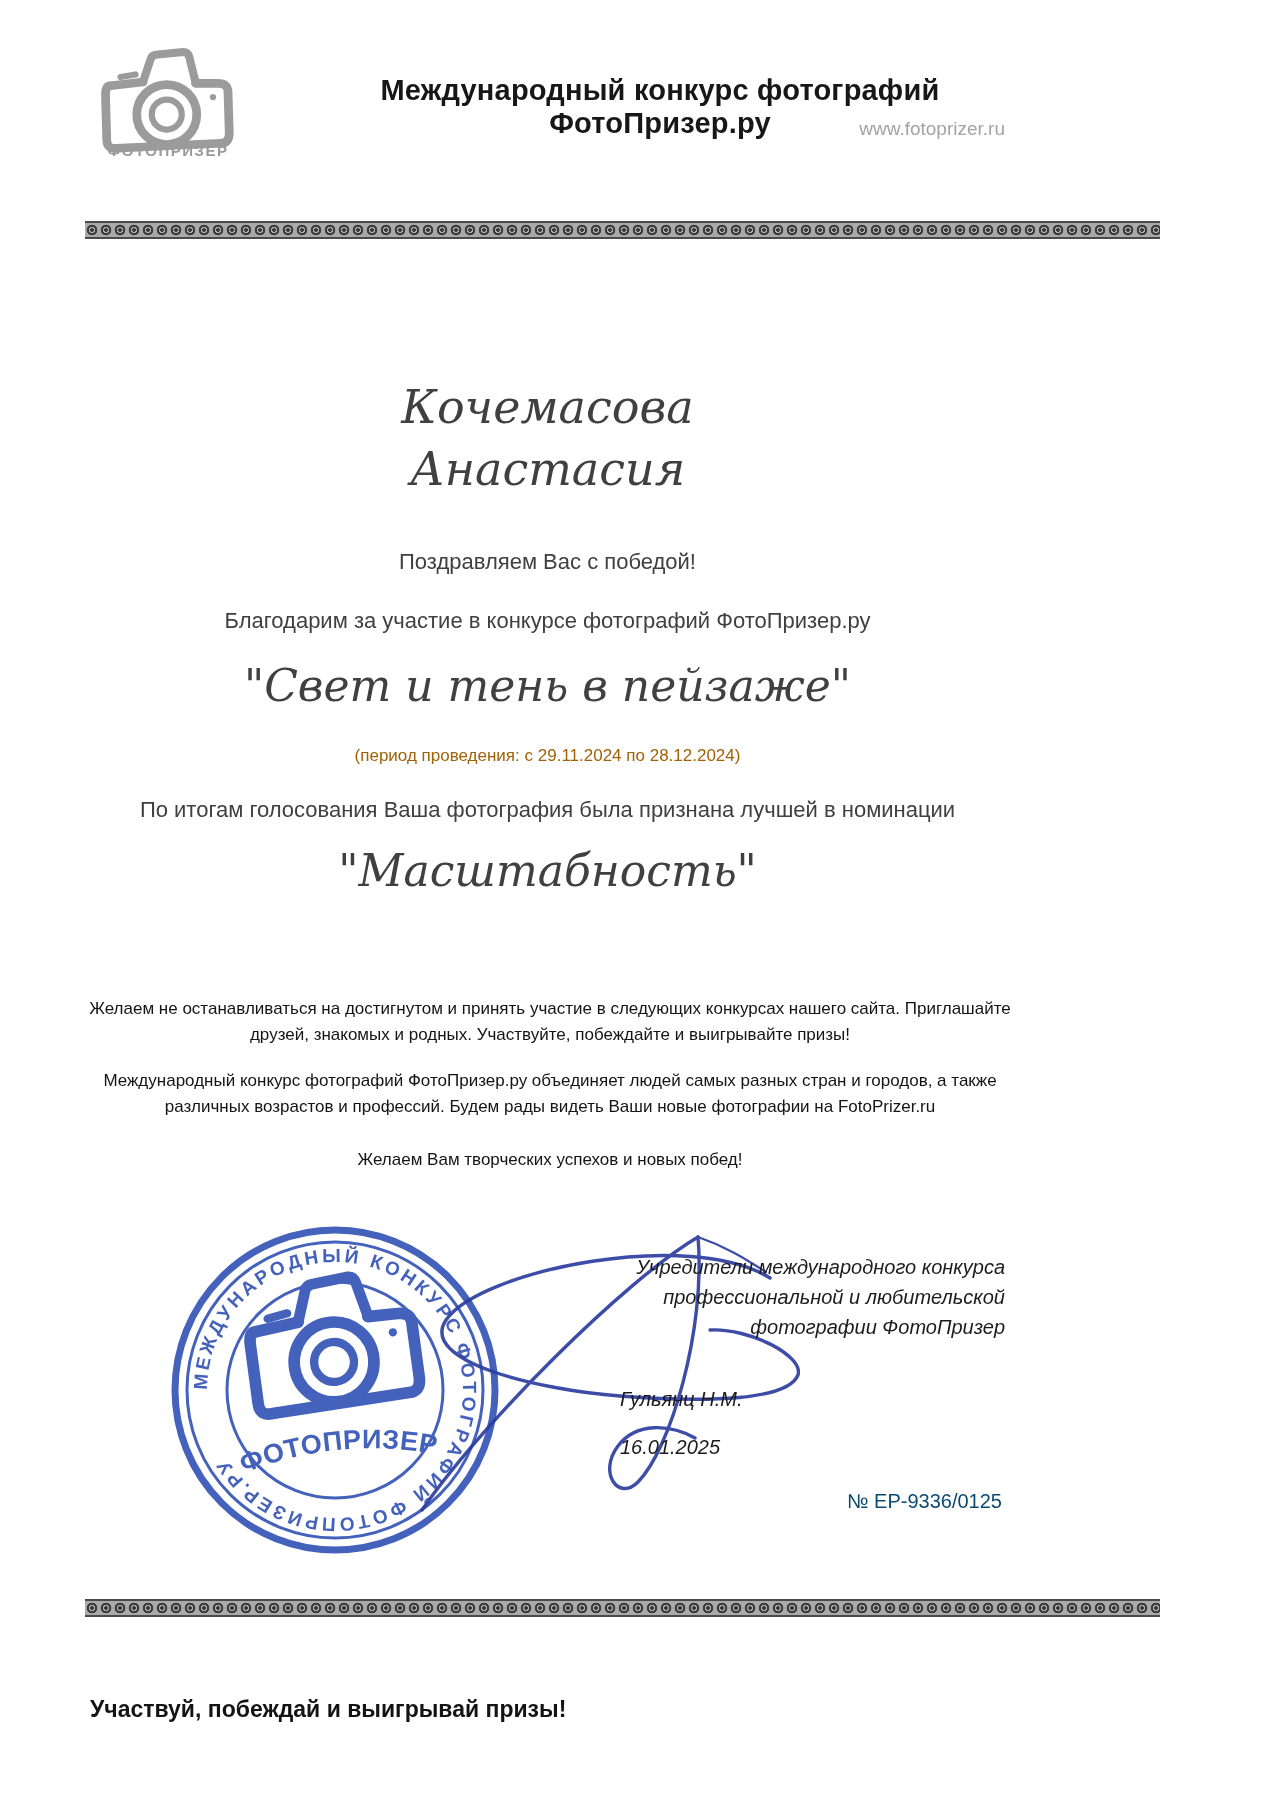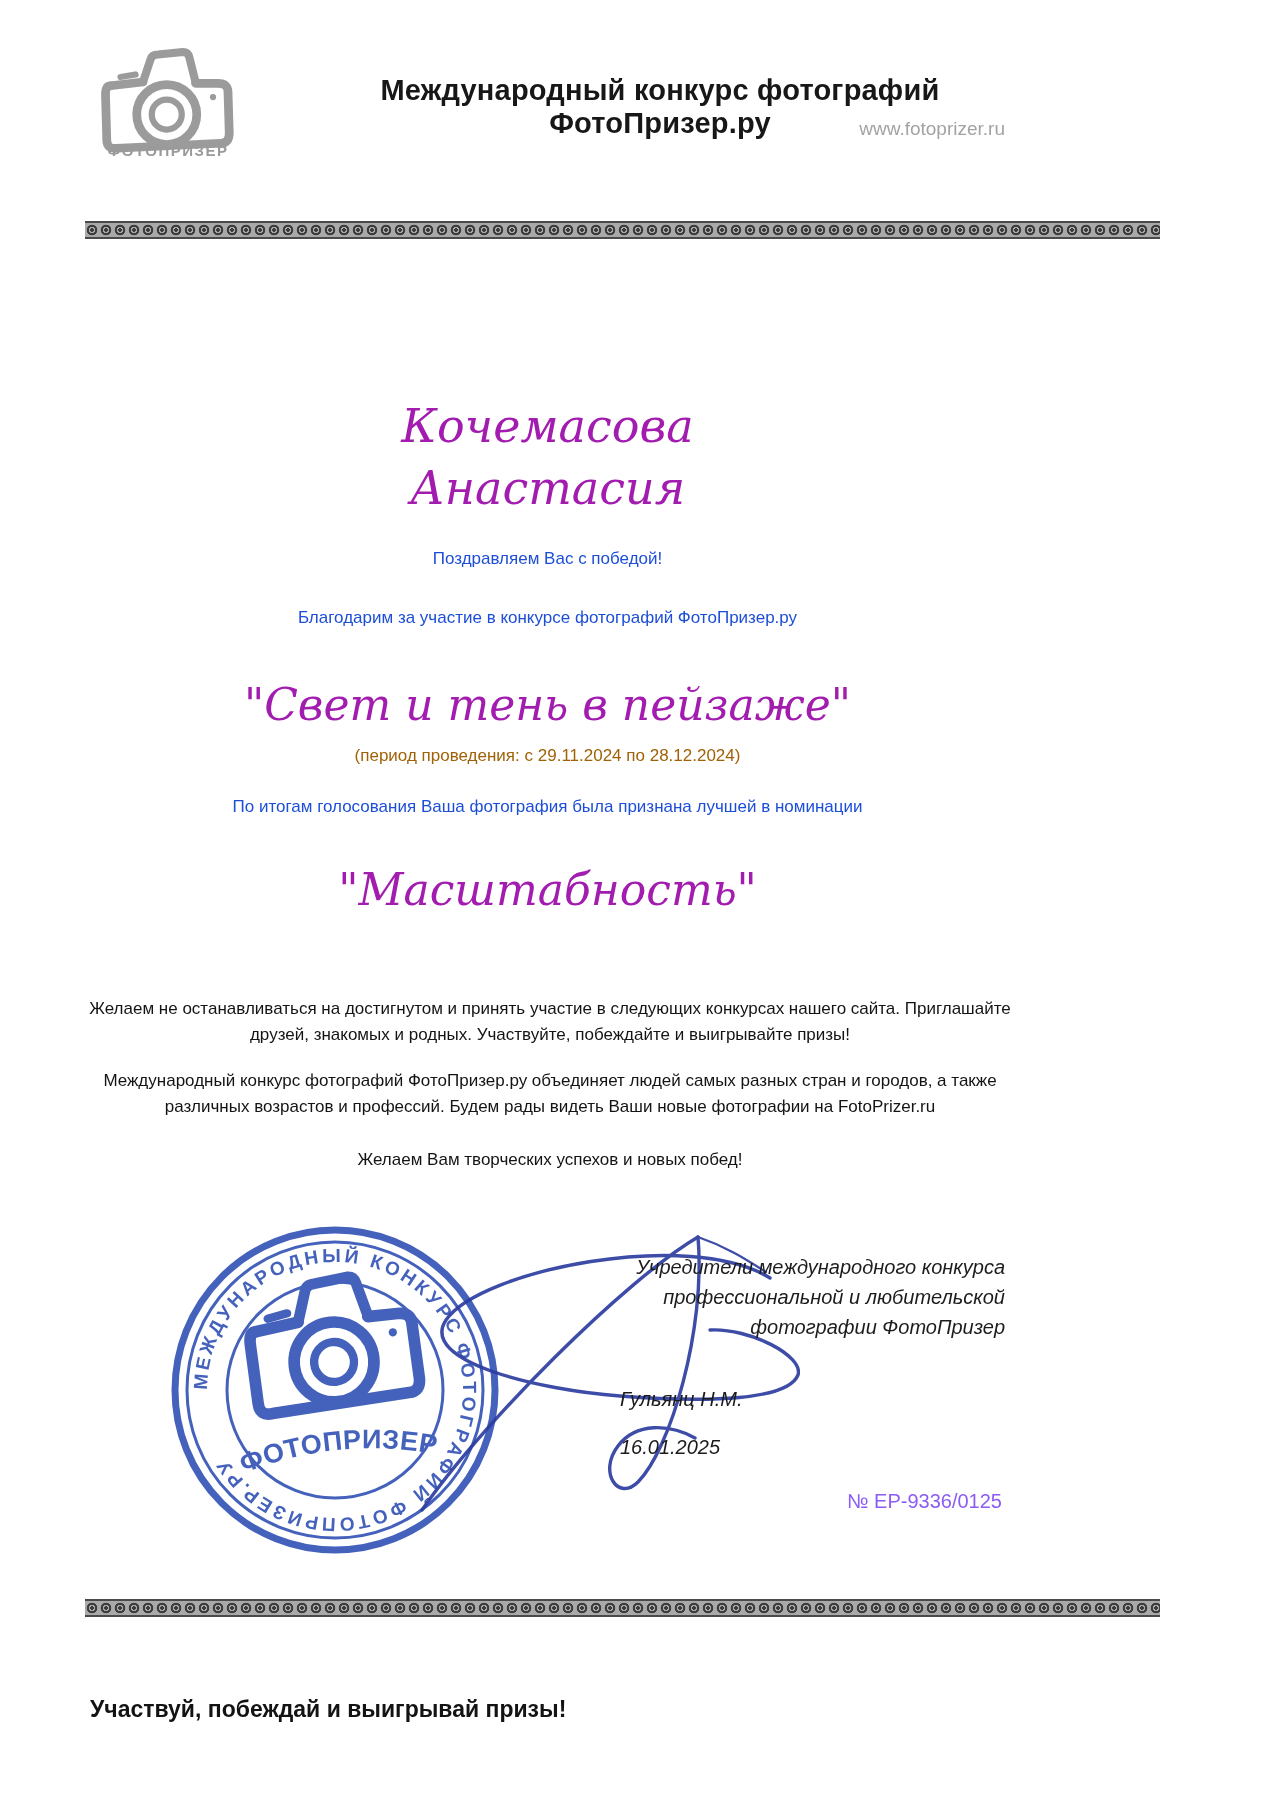--- a/index.html
+++ b/index.html
@@ -24,41 +24,41 @@
     position:absolute;left:85px;width:1075px;height:14px;
     background-color:#a9a9a9;
     background-image:
       radial-gradient(circle at 7px 7px, #3d3d3d 1.6px, rgba(0,0,0,0) 2.1px),
       radial-gradient(circle at 7px 7px, rgba(0,0,0,0) 2.9px, #3d3d3d 3.4px, #3d3d3d 5px, rgba(0,0,0,0) 5.6px);
     background-size:14px 14px,14px 14px;
     border-top:2px solid #4a4a4a;
     border-bottom:2px solid #4a4a4a;
   }
   .doc-title{top:324px;font-size:34px;font-weight:700;letter-spacing:1px;color:#111;}
-  .script{font-family:"DejaVu Serif",serif;font-style:italic;font-weight:400;color:#a21caf;margin-top:19px;}
+  .script{font-family:"DejaVu Serif",serif;font-style:italic;font-weight:400;color:#404040;}
   .name-line1{top:380px;font-size:46px;}
   .name-line2{top:442px;font-size:46px;}
-  .big-line{font-size:17px;color:#1d4ed8;}
+  .big-line{font-size:22px;color:#404040;}
   .congrats{top:549px;}
   .thanks{top:608px;}
   .contest-name{top:660px;font-size:44px;}
   .period{top:746px;font-size:17px;color:#a16207;}
   .result-line{top:797px;}
   .nomination{top:845px;font-size:44px;}
   .award-line{top:941px;}
   .para{position:absolute;left:60px;width:980px;text-align:center;
     font-size:17px;line-height:1.55;color:#141414;}
   .para1{top:996px;}
   .para2{top:1068px;}
   .wish{top:1147px;}
   .founders{top:1252px;left:555px;width:450px;text-align:right;
     font-style:italic;font-size:20px;line-height:1.5;color:#1c1c1c;}
   .signer{top:1388px;left:620px;font-style:italic;font-size:20px;}
   .sig-date{top:1436px;left:620px;font-style:italic;font-size:20px;}
-  .doc-number{top:1490px;left:690px;width:312px;text-align:right;font-size:20px;color:#8b5cf6;}
+  .doc-number{top:1490px;left:690px;width:312px;text-align:right;font-size:20px;color:#0c4a6e;}
   .footer-line{position:absolute;left:90px;width:1100px;
     font-size:23px;font-weight:700;color:#131313;}
   .footer1{top:1654px;}
   .footer2{top:1696px;}
   .logo-cam{color:#9b9b9b;}
   svg text{font-family:"Liberation Sans",sans-serif;}
 </style>
 </head>
 <body>
 

